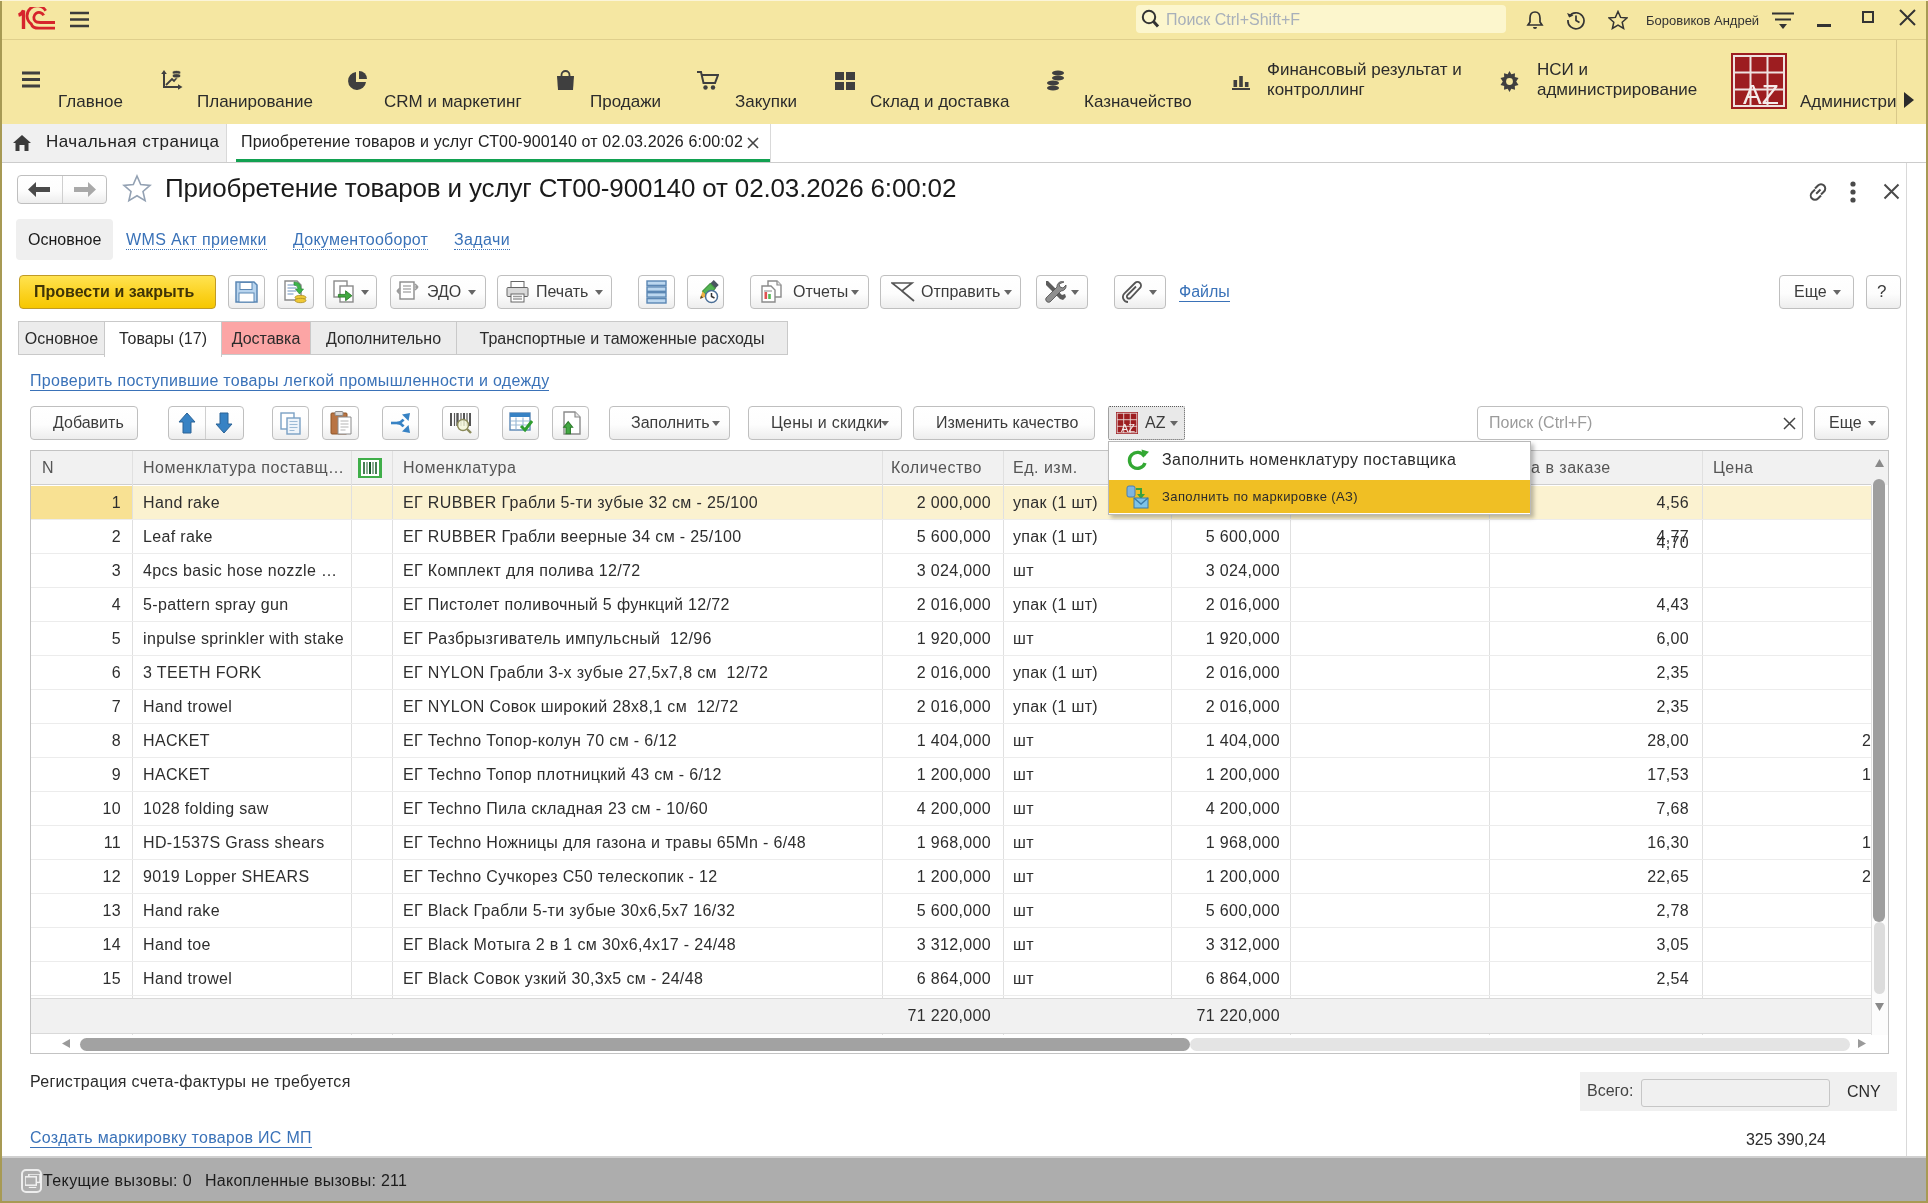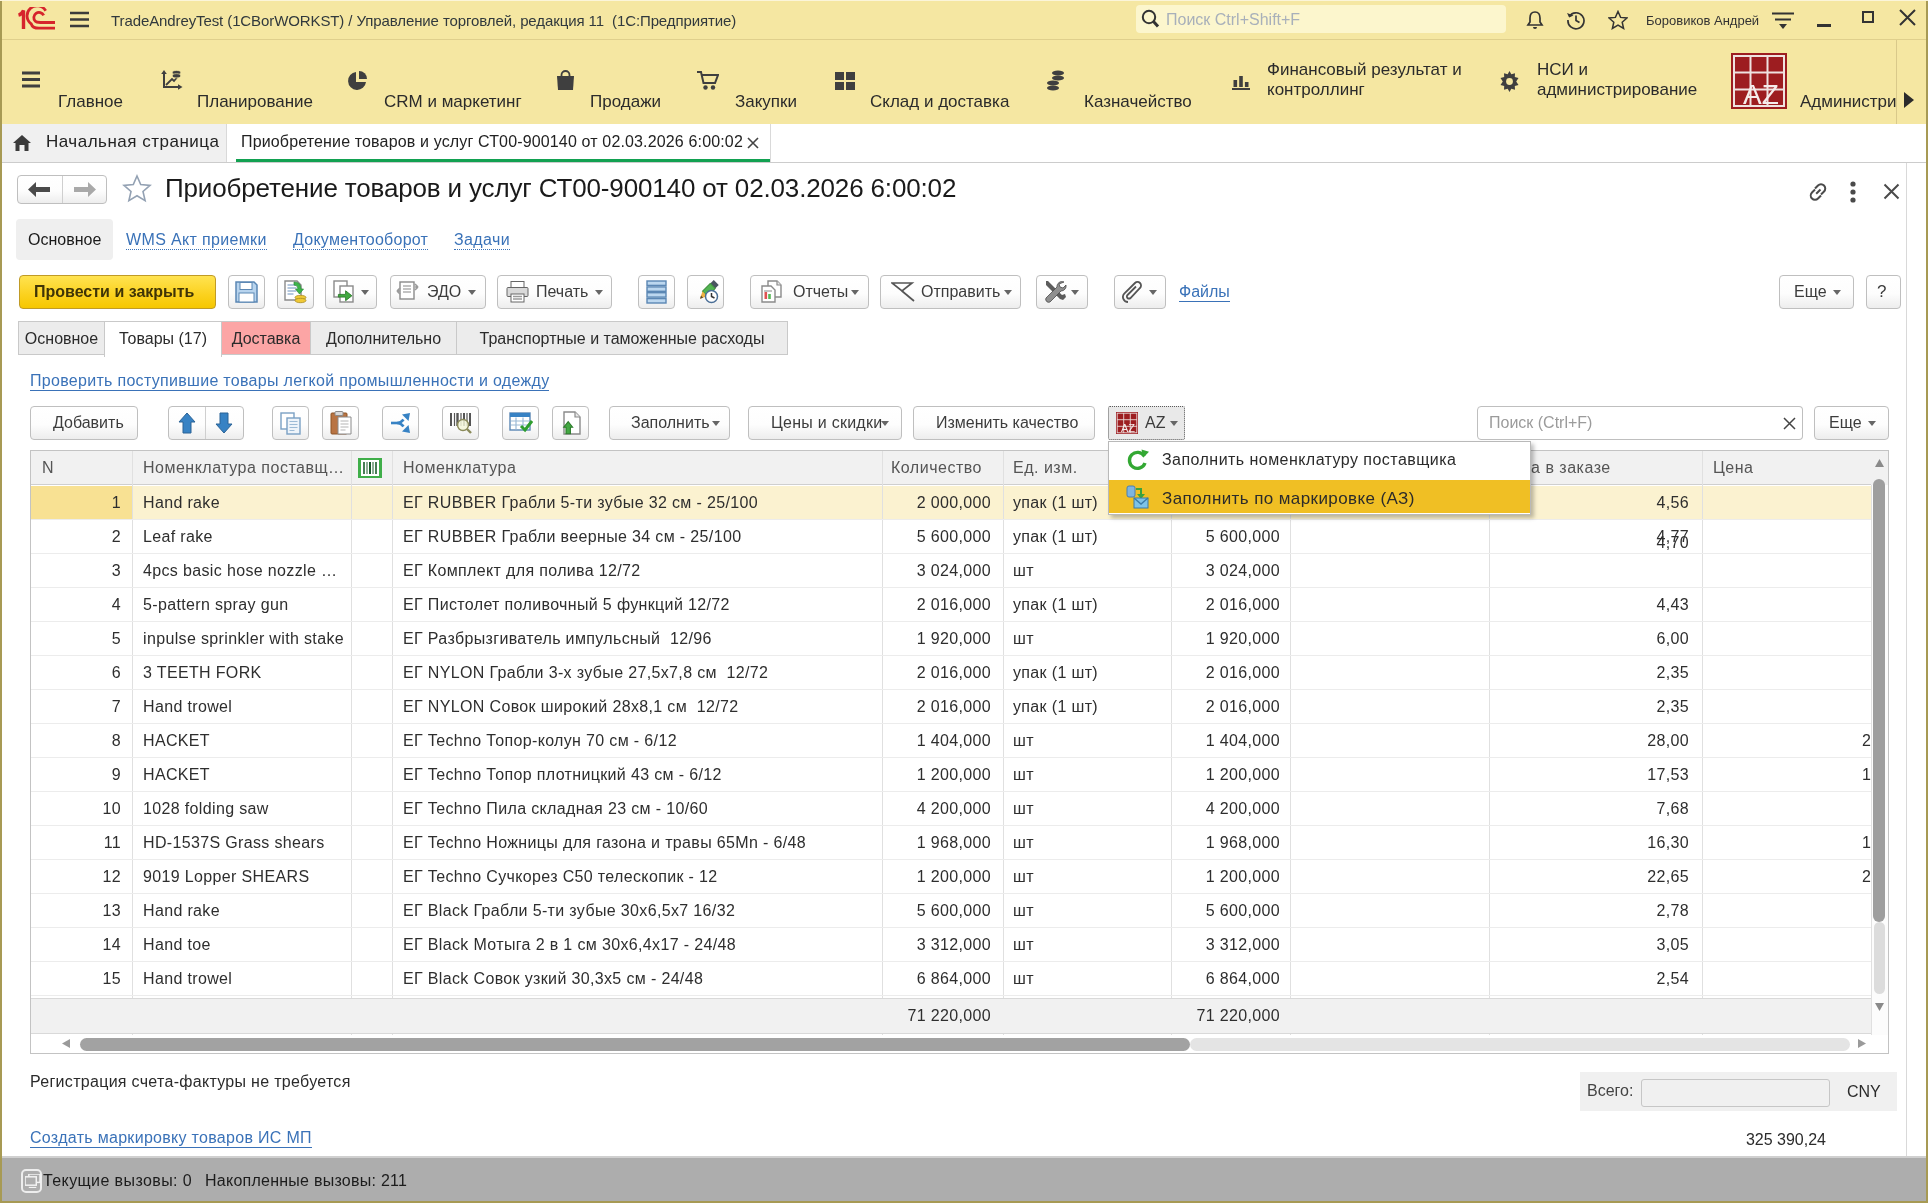--- a/index.html
+++ b/index.html
@@ -34,21 +34,20 @@
     <path d="M29.7 3.8 A 10 10 0 1 0 15.3 17 Q 16.5 21.2 23 21.2 L 39 21.2"></path>
     <path d="M27.7 8.3 A 5.2 5.2 0 1 0 19.3 14.2 Q 20.3 15.5 24.5 15.5 L 39 15.5"></path>
   </g>
 </svg>
 
 <svg class="abs" style="left:70px;top:11px;" width="19" height="17" viewBox="0 0 19 17">
   <g stroke="#3b3b3b" stroke-width="2.4">
         <path d="M0 2h19M0 8.5h19M0 15h19"></path>
       </g>
 </svg>
-<div class="abs txt" style="left:111px;top:12px;font-size:15px;letter-spacing:-0.1px;color:#31393d;">TradeAndreyTest (1CBorWORKST) / Управление торговлей, редакция 11&nbsp; (1С:Предприятие)</div>
 
 <div class="abs" style="left:1136px;top:5px;width:370px;height:28px;background:#fcf6cd;border-radius:4px;"></div>
 <svg class="abs" style="left:1141px;top:9px;" width="19" height="20" viewBox="0 0 19 20">
   <circle cx="8" cy="8" r="6.2" fill="none" stroke="#333" stroke-width="2"></circle>
   <path d="M12.5 12.5 L17 17.5" stroke="#333" stroke-width="3"></path>
 </svg>
 <div class="abs txt" style="left:1166px;top:11px;font-size:16px;color:#a8b0ba;">Поиск Ctrl+Shift+F</div>
 
 <svg class="abs" style="left:1525px;top:10px;" width="20" height="20" viewBox="0 0 20 20">
   <path d="M10 2 C6.5 2 5 4.5 5 8 L5 12 L3 15 L17 15 L15 12 L15 8 C15 4.5 13.5 2 10 2 Z" fill="none" stroke="#333" stroke-width="1.7"></path>
@@ -635,21 +634,21 @@
 <path d="M15.5 0.5 L23 2.8 L17.2 8.8 Z" fill="#33a833"></path>
 </svg>
 <div class="abs txt" style="left:1162px;top:451px;font-size:16px;letter-spacing:0.45px;color:#2b2b2b;">Заполнить номенклатуру поставщика</div>
 <div class="abs" style="left:1109px;top:480px;width:421px;height:33px;background:#f0bf24;"></div>
 <svg class="abs" style="left:1126px;top:485px;" width="24" height="24" viewBox="0 0 24 24">
 <rect x="1" y="1" width="8" height="11" rx="2" fill="#7db4e0" stroke="#4a7eb0"></rect>
 <path d="M11 4 L17 4 L17 10 L20 10 L16 15 L12 10 L15 10 L15 6 L11 6 Z" fill="#3da23d" transform="translate(-1,-1)"></path>
 <rect x="8" y="13" width="14" height="10" fill="#7ec3e8" stroke="#3a7ba8"></rect>
 <path d="M8 13 L15 19 L22 13" fill="none" stroke="#3a7ba8" stroke-width="1.4"></path>
 </svg>
-<div class="abs txt" style="left:1162px;top:489px;font-size:17px;letter-spacing:0.4px;color:#2b2b2b;">Заполнить по маркировке (АЗ)</div>
+<div class="abs txt" style="left:1162px;top:489px;font-size:13px;letter-spacing:0.4px;color:#2b2b2b;">Заполнить по маркировке (АЗ)</div>
 
 <div class="abs" style="left:2px;top:1156px;width:1924px;height:2px;background:#d0d0d0;"></div>
 <div class="abs" style="left:2px;top:1158px;width:1924px;height:43px;background:#adadad;"></div>
 <div class="abs" style="left:21px;top:1169px;width:21px;height:24px;border:2px solid #ededed;border-radius:5px;box-sizing:border-box;"></div>
 <svg class="abs" style="left:25px;top:1174px;" width="16" height="14" viewBox="0 0 17 15">
   <rect x="4" y="0" width="12" height="9" fill="none" stroke="#f2f2f2" stroke-width="1.6"></rect>
   <rect x="0" y="3" width="12" height="9" fill="#adadad" stroke="#f2f2f2" stroke-width="1.6"></rect>
   <path d="M4 14.5 h8" stroke="#f2f2f2" stroke-width="1.4"></path>
 </svg>
 <div class="abs txt" style="left:43px;top:1172px;font-size:16px;letter-spacing:0.4px;color:#1c1c1c;">Текущие вызовы: 0</div>

